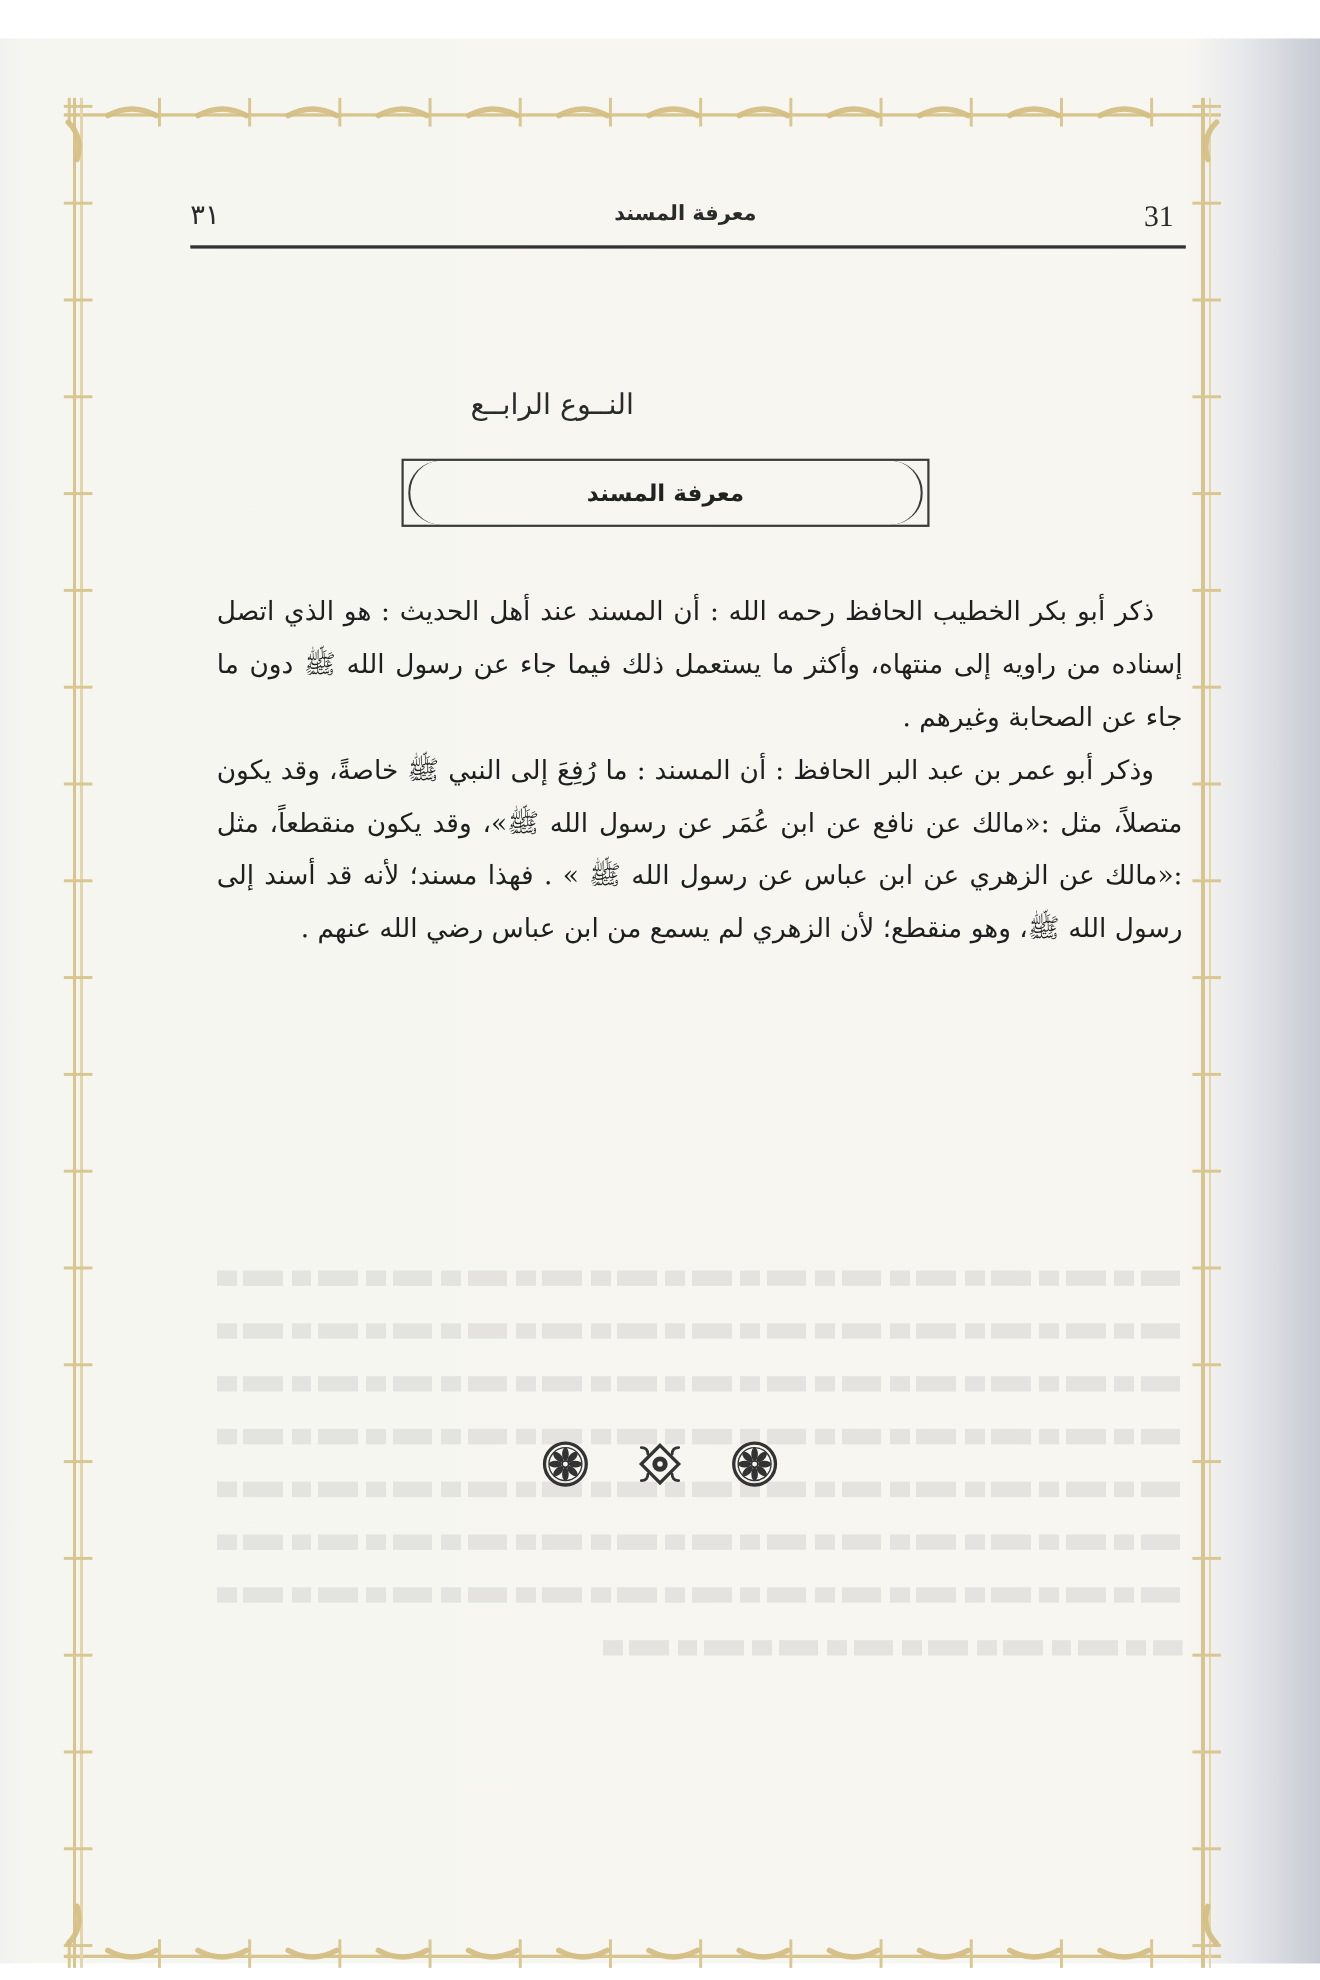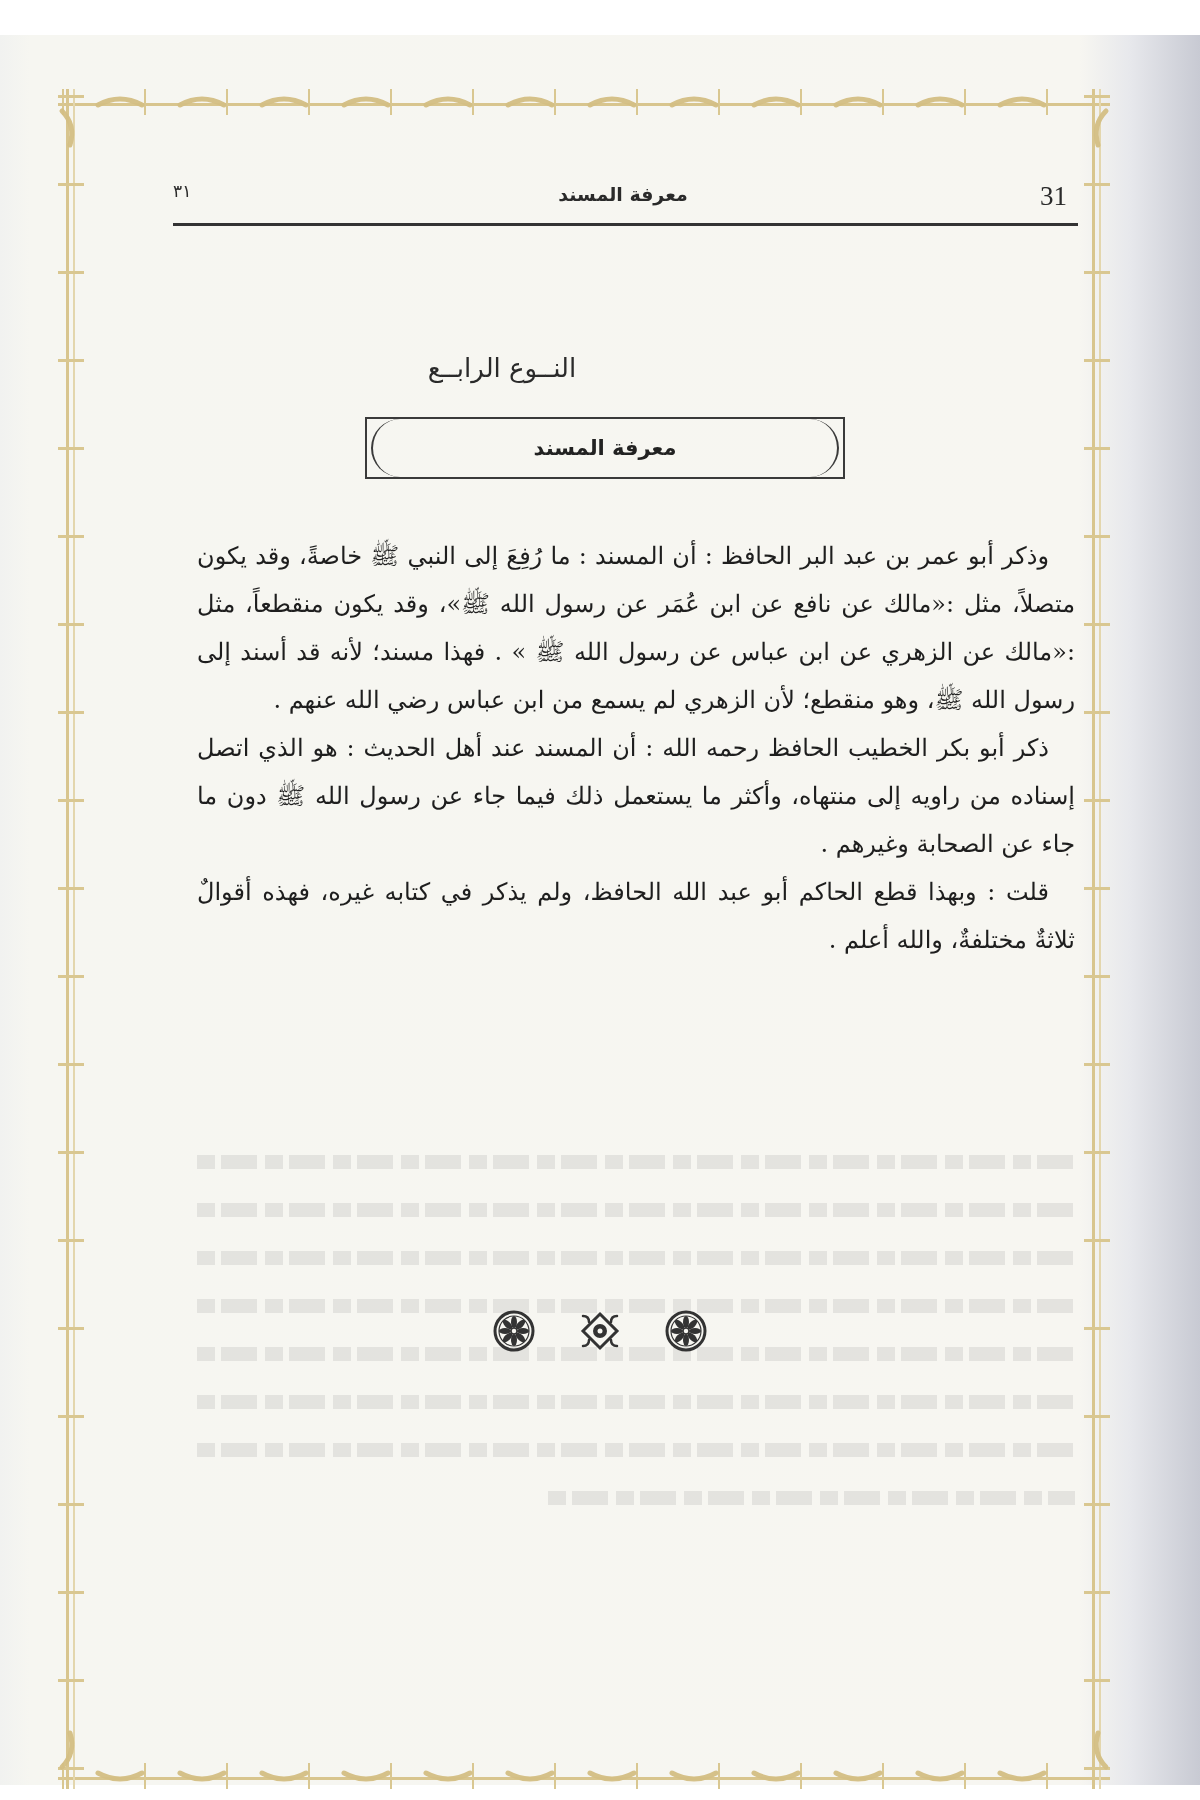--- a/index.html
+++ b/index.html
@@ -93,21 +93,21 @@
     font-weight: bold;
     font-size: 19px;
     color: #2a2a2a;
     direction: rtl;
   }
   .page-num-arabic {
     position: absolute;
     left: 0;
     top: 6px;
     font-family: "DejaVu Sans", sans-serif;
-    font-size: 17px;
+    font-size: 25px;
     color: #2a2a2a;
   }
   .header-rule {
     position: absolute;
     left: 173px;
     top: 188px;
     width: 905px;
     height: 3px;
     background: #333;
   }
@@ -262,23 +262,22 @@
 
   <div class="chapter-title">النــوع الرابــع</div>
 
   <div class="subtitle-box">
     <div class="subtitle-inner">
       <span class="subtitle-text">معرفة المسند</span>
     </div>
   </div>
 
   <div class="body-text">
+    <p>ذكر أبو بكر الخطيب الحافظ رحمه الله : أن المسند عند أهل الحديث : هو الذي اتصل إسناده من راويه إلى منتهاه، وأكثر ما يستعمل ذلك فيما جاء عن رسول الله ﷺ دون ما جاء عن الصحابة وغيرهم .</p>
     <p>وذكر أبو عمر بن عبد البر الحافظ : أن المسند : ما رُفِعَ إلى النبي ﷺ خاصةً، وقد يكون متصلاً، مثل :«مالك عن نافع عن ابن عُمَر عن رسول الله ﷺ»، وقد يكون منقطعاً، مثل :«مالك عن الزهري عن ابن عباس عن رسول الله ﷺ » . فهذا مسند؛ لأنه قد أسند إلى رسول الله ﷺ، وهو منقطع؛ لأن الزهري لم يسمع من ابن عباس رضي الله عنهم .</p>
-    <p>ذكر أبو بكر الخطيب الحافظ رحمه الله : أن المسند عند أهل الحديث : هو الذي اتصل إسناده من راويه إلى منتهاه، وأكثر ما يستعمل ذلك فيما جاء عن رسول الله ﷺ دون ما جاء عن الصحابة وغيرهم .</p>
-    <p>قلت : وبهذا قطع الحاكم أبو عبد الله الحافظ، ولم يذكر في كتابه غيره، فهذه أقوالٌ ثلاثةٌ مختلفةٌ، والله أعلم .</p>
   </div>
 
   <div class="bleed">
     <div class="bleed-line"></div>
     <div class="bleed-line"></div>
     <div class="bleed-line"></div>
     <div class="bleed-line"></div>
     <div class="bleed-line"></div>
     <div class="bleed-line"></div>
     <div class="bleed-line"></div>

